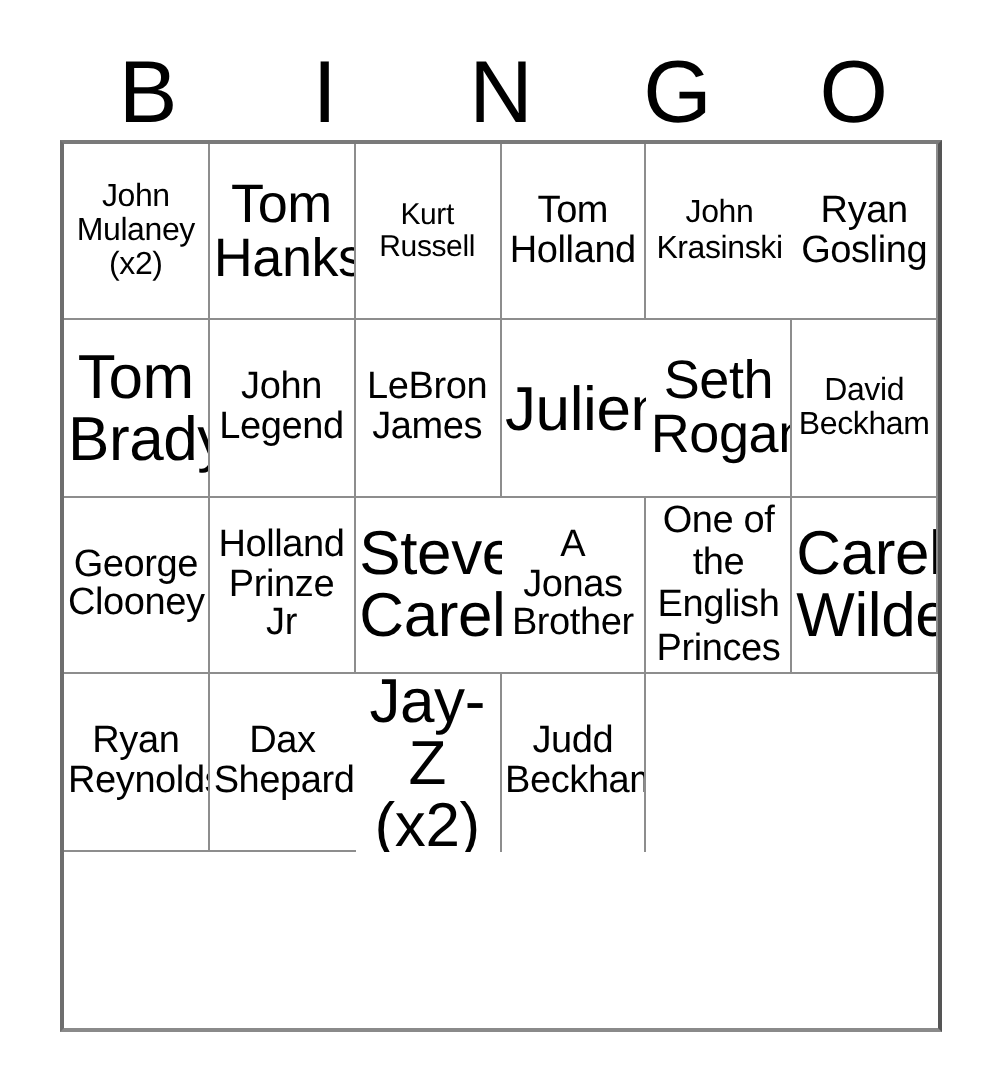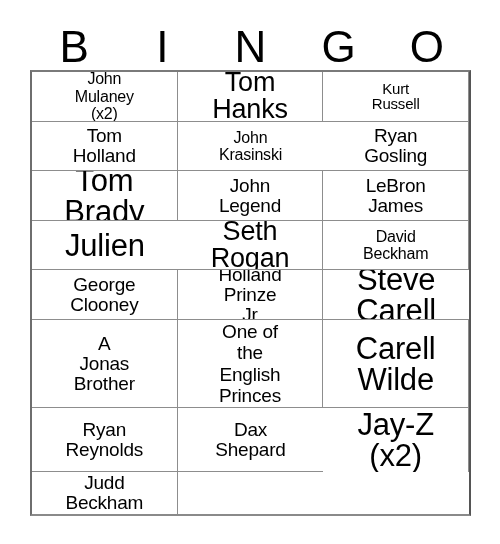--- a/index.html
+++ b/index.html
@@ -50,21 +50,21 @@
     left: 30px;
     top: 70px;
     width: 441px;
     height: 446px;
     box-sizing: border-box;
     border-top: 2px solid #7a7a7a;
     border-left: 2px solid #6e6e6e;
     border-right: 2px solid #555555;
     border-bottom: 2px solid #8a8a8a;
     display: grid;
-    grid-template-columns: repeat(3, 1fr);
+    grid-template-columns: repeat(6, 1fr);
     grid-template-rows: repeat(5, 1fr);
     background: #ffffff;
   }
 
   .bingo-cell {
     box-sizing: border-box;
     border-right: 1px solid #8d8d8d;
     border-bottom: 1px solid #8d8d8d;
     display: flex;
     align-items: center;

